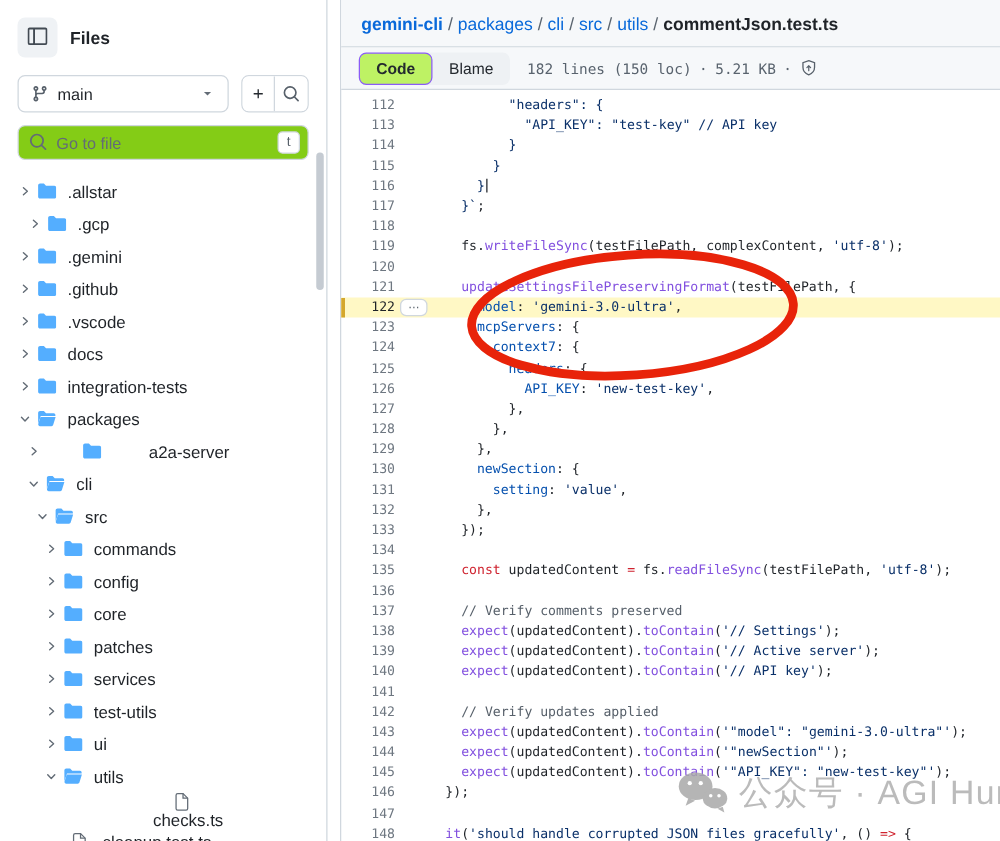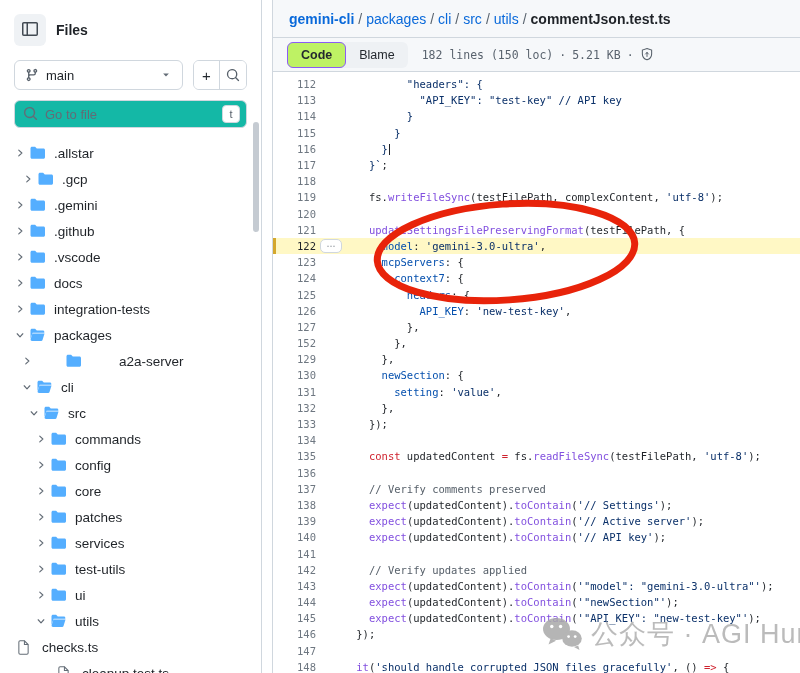--- a/index.html
+++ b/index.html
@@ -19,21 +19,21 @@
     border:1px solid #d0d7de; border-radius:6px; background:#fff; padding:0 10px;
     font-size:13px; color:#1f2328; cursor:pointer; }
   .branch-btn .grow { flex:1; text-align:left; }
   .split-group { display:flex; height:30px; border:1px solid #d0d7de; border-radius:6px;
     overflow:hidden; background:#fff; }
   .split-group button { width:26px; border:none; background:#fff; display:flex;
     align-items:center; justify-content:center; cursor:pointer; font-size:15px; color:#24292f; }
   .split-group button:first-child { border-right:1px solid #d0d7de; }
   .goto-wrap { position:relative; margin:10px 14px 4px 14px; }
   .goto-wrap input { width:100%; height:28px; border:1px solid #d0d7de; border-radius:6px;
-    padding:0 30px 0 30px; font-size:13px; color:#1f2328; outline:none; background:#14b8a6; }
+    padding:0 30px 0 30px; font-size:13px; color:#1f2328; outline:none; background:#84cc16; }
   .goto-wrap input::placeholder { color:#636c76; }
   .goto-icon { position:absolute; left:9px; top:6px; }
   .key-chip { position:absolute; right:7px; top:5px; width:18px; height:18px;
     border:1px solid #d0d7de; border-radius:4px; font-size:11px; color:#57606a;
     display:flex; align-items:center; justify-content:center; background:#fff; }
   .tree { padding:8px 0 0 0; font-size:13.5px; }
   .tree-row { display:flex; align-items:center; height:26px; cursor:pointer; white-space:nowrap; }
   .chev { width:15px; height:16px; display:inline-flex; align-items:center; justify-content:center; }
   .chev svg { transition:none; }
   .chev.open svg { transform:rotate(90deg); }
@@ -382,21 +382,21 @@
             </svg>
           </span>
           <span class="tree-ico">
             <svg width="16" height="14" viewBox="0 0 16 14">
               <path fill="#54aeff" d="M1.5 2.2C1.5 1.4 2.2.7 3 .7h3.1l1.7 1.9h6.2c.7 0 1.3.6 1.3 1.3v.9H3.6L1.5 11Z"></path>
               <path fill="#54aeff" d="M3.4 5.6h12.1l-2 6.4c-.2.5-.7.9-1.3.9H3c-.9 0-1.6-.8-1.4-1.7Z"></path>
             </svg>
           </span>
           <span>utils</span>
         </div>
-        <div class="tree-row" style="">
+        <div class="tree-row" style="padding-left: 40px; flex-direction: column;">
           <span class="chev"></span>
           <span class="tree-ico">
             <svg width="13" height="15" viewBox="0 0 14 16">
               <path d="M2 2.2C2 1.4 2.6.8 3.4.8H8l4 4v9c0 .8-.6 1.4-1.4 1.4H3.4C2.6 15.2 2 14.6 2 13.8Z" fill="none" stroke="#636c76" stroke-width="1.1"></path>
               <path d="M8 .8v4h4" fill="none" stroke="#636c76" stroke-width="1.1"></path>
             </svg>
           </span>
           <span>checks.ts</span>
         </div>
         <div class="tree-row" style="padding-left: 40px;">
@@ -459,21 +459,21 @@
         <div class="code-row"><span class="ln">118</span><span class="code-text"></span></div>
         <div class="code-row"><span class="ln">119</span><span class="code-text">      <span class="tok-pl">fs.</span><span class="tok-fn">writeFileSync</span><span class="tok-pl">(testFilePath, complexContent, </span><span class="tok-st">'utf-8'</span><span class="tok-pl">);</span></span></div>
         <div class="code-row"><span class="ln">120</span><span class="code-text"></span></div>
         <div class="code-row"><span class="ln">121</span><span class="code-text">      <span class="tok-fn">updateSettingsFilePreservingFormat</span><span class="tok-pl">(testFilePath, {</span></span></div>
         <div class="code-row hl"><span class="ln">122</span><button class="ln-menu">⋯</button><span class="code-text">        <span class="tok-pr">model</span><span class="tok-pl">: </span><span class="tok-st">'gemini-3.0-ultra'</span><span class="tok-pl">,</span></span></div>
         <div class="code-row"><span class="ln">123</span><span class="code-text">        <span class="tok-pr">mcpServers</span><span class="tok-pl">: {</span></span></div>
         <div class="code-row"><span class="ln">124</span><span class="code-text">          <span class="tok-pr">context7</span><span class="tok-pl">: {</span></span></div>
         <div class="code-row"><span class="ln">125</span><span class="code-text">            <span class="tok-pr">headers</span><span class="tok-pl">: {</span></span></div>
         <div class="code-row"><span class="ln">126</span><span class="code-text">              <span class="tok-pr">API_KEY</span><span class="tok-pl">: </span><span class="tok-st">'new-test-key'</span><span class="tok-pl">,</span></span></div>
         <div class="code-row"><span class="ln">127</span><span class="code-text">            <span class="tok-pl">},</span></span></div>
-        <div class="code-row"><span class="ln">152</span><span class="code-text">          <span class="tok-pl">},</span></span></div>
+        <div class="code-row"><span class="ln">128</span><span class="code-text">          <span class="tok-pl">},</span></span></div>
         <div class="code-row"><span class="ln">129</span><span class="code-text">        <span class="tok-pl">},</span></span></div>
         <div class="code-row"><span class="ln">130</span><span class="code-text">        <span class="tok-pr">newSection</span><span class="tok-pl">: {</span></span></div>
         <div class="code-row"><span class="ln">131</span><span class="code-text">          <span class="tok-pr">setting</span><span class="tok-pl">: </span><span class="tok-st">'value'</span><span class="tok-pl">,</span></span></div>
         <div class="code-row"><span class="ln">132</span><span class="code-text">        <span class="tok-pl">},</span></span></div>
         <div class="code-row"><span class="ln">133</span><span class="code-text">      <span class="tok-pl">});</span></span></div>
         <div class="code-row"><span class="ln">134</span><span class="code-text"></span></div>
         <div class="code-row"><span class="ln">135</span><span class="code-text">      <span class="tok-kw">const</span><span class="tok-pl"> updatedContent </span><span class="tok-op">=</span><span class="tok-pl"> fs.</span><span class="tok-fn">readFileSync</span><span class="tok-pl">(testFilePath, </span><span class="tok-st">'utf-8'</span><span class="tok-pl">);</span></span></div>
         <div class="code-row"><span class="ln">136</span><span class="code-text"></span></div>
         <div class="code-row"><span class="ln">137</span><span class="code-text">      <span class="tok-co">// Verify comments preserved</span></span></div>
         <div class="code-row"><span class="ln">138</span><span class="code-text">      <span class="tok-fn">expect</span><span class="tok-pl">(updatedContent).</span><span class="tok-fn">toContain</span><span class="tok-pl">(</span><span class="tok-st">'// Settings'</span><span class="tok-pl">);</span></span></div>

